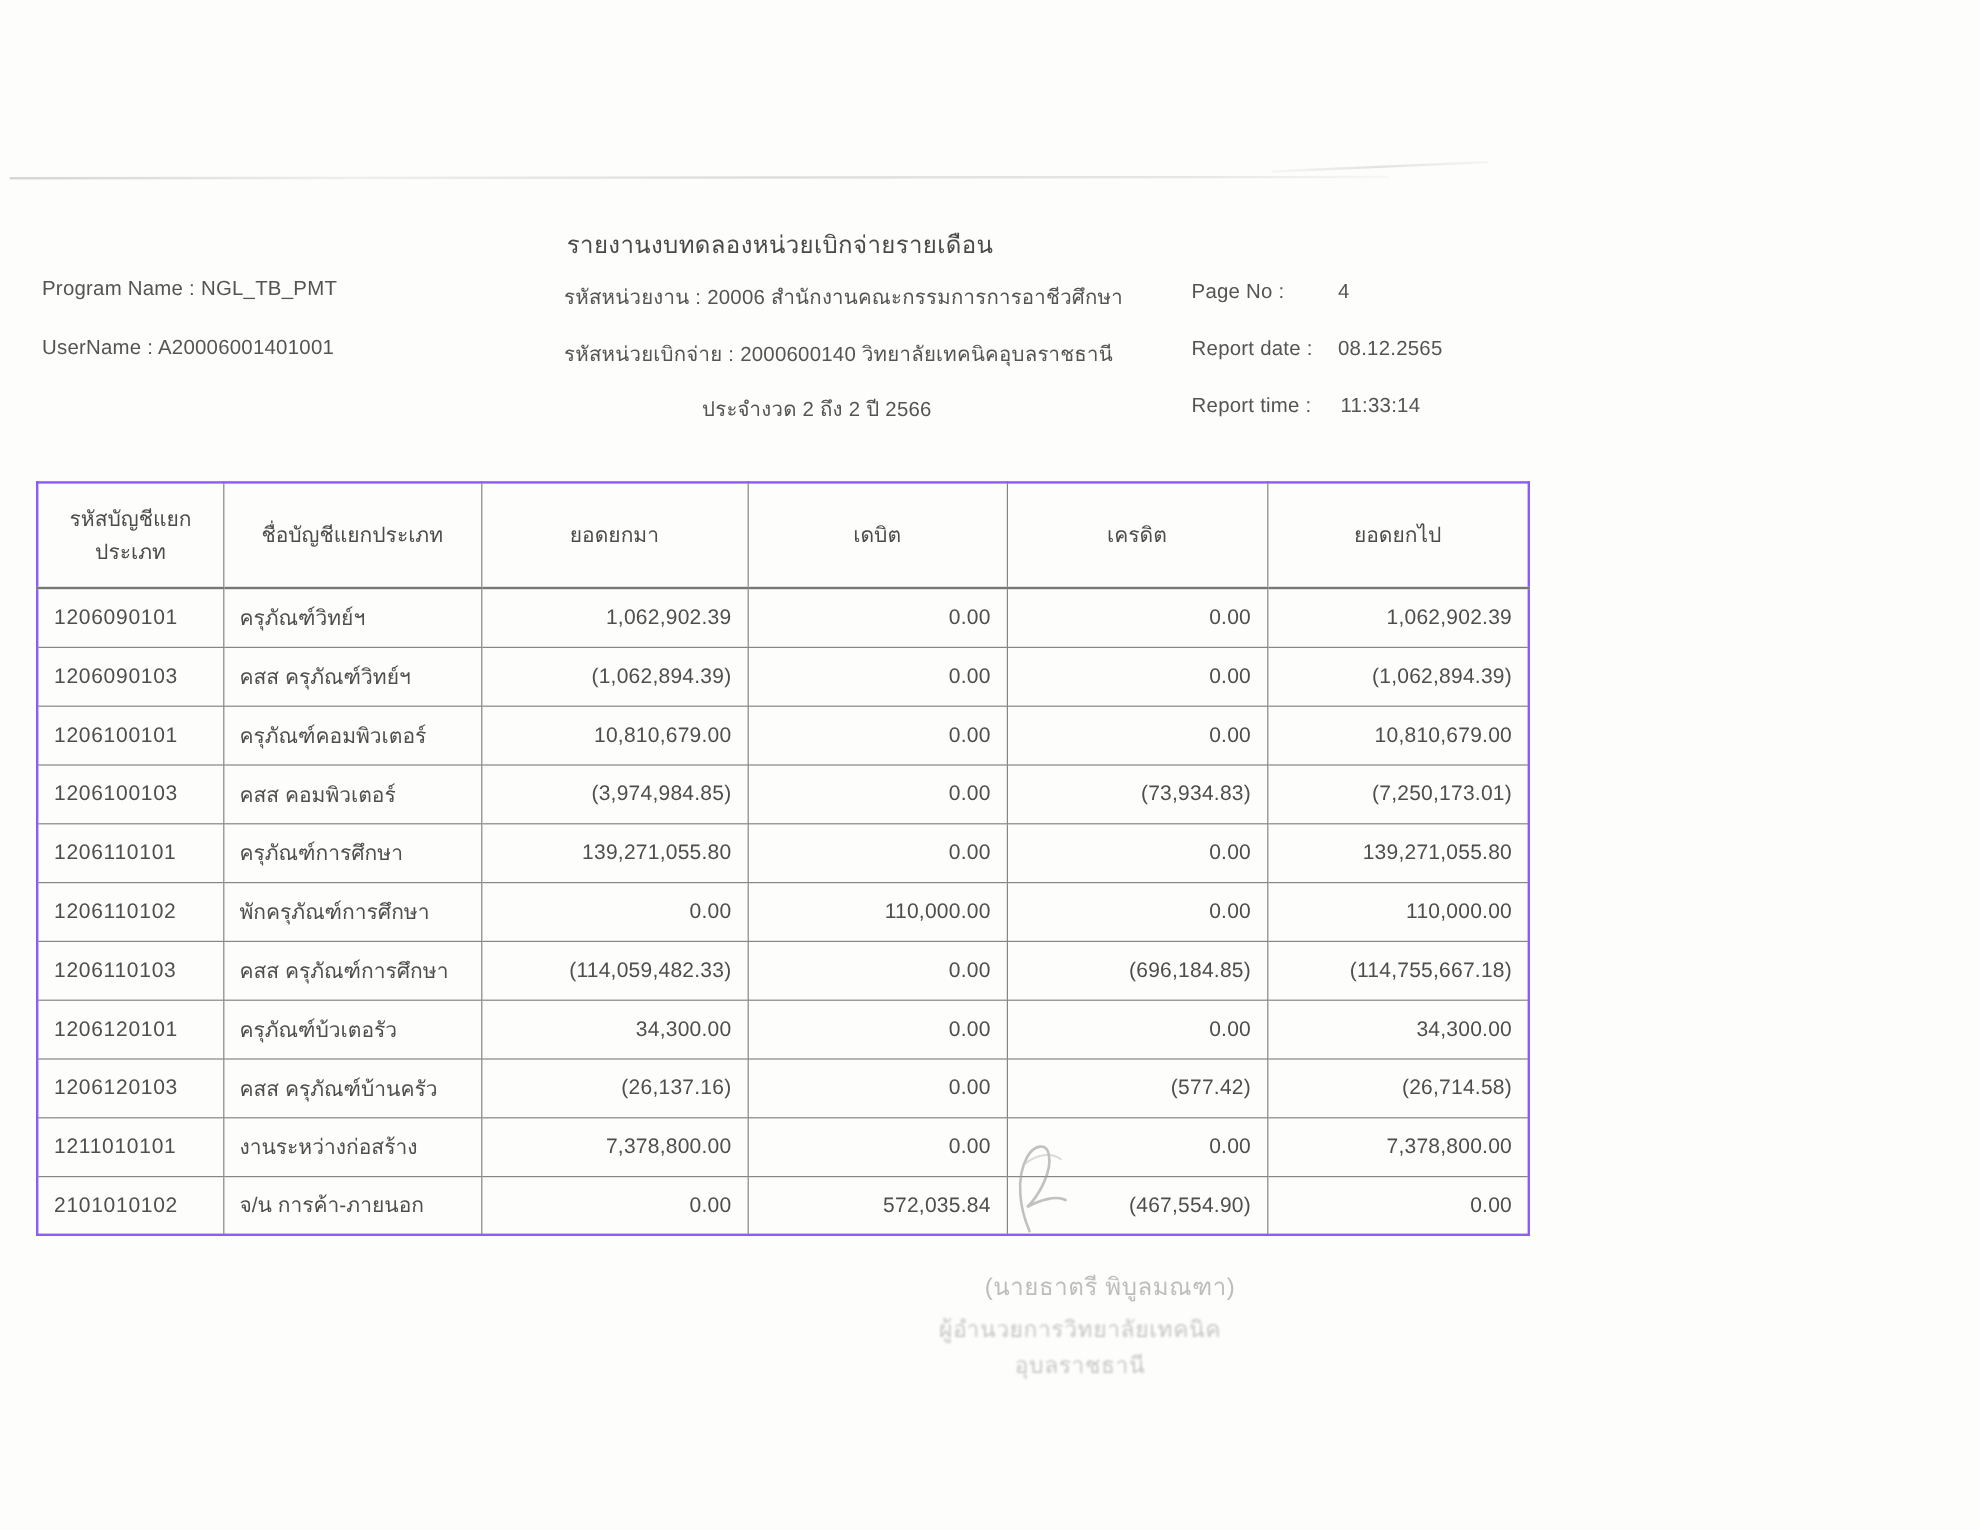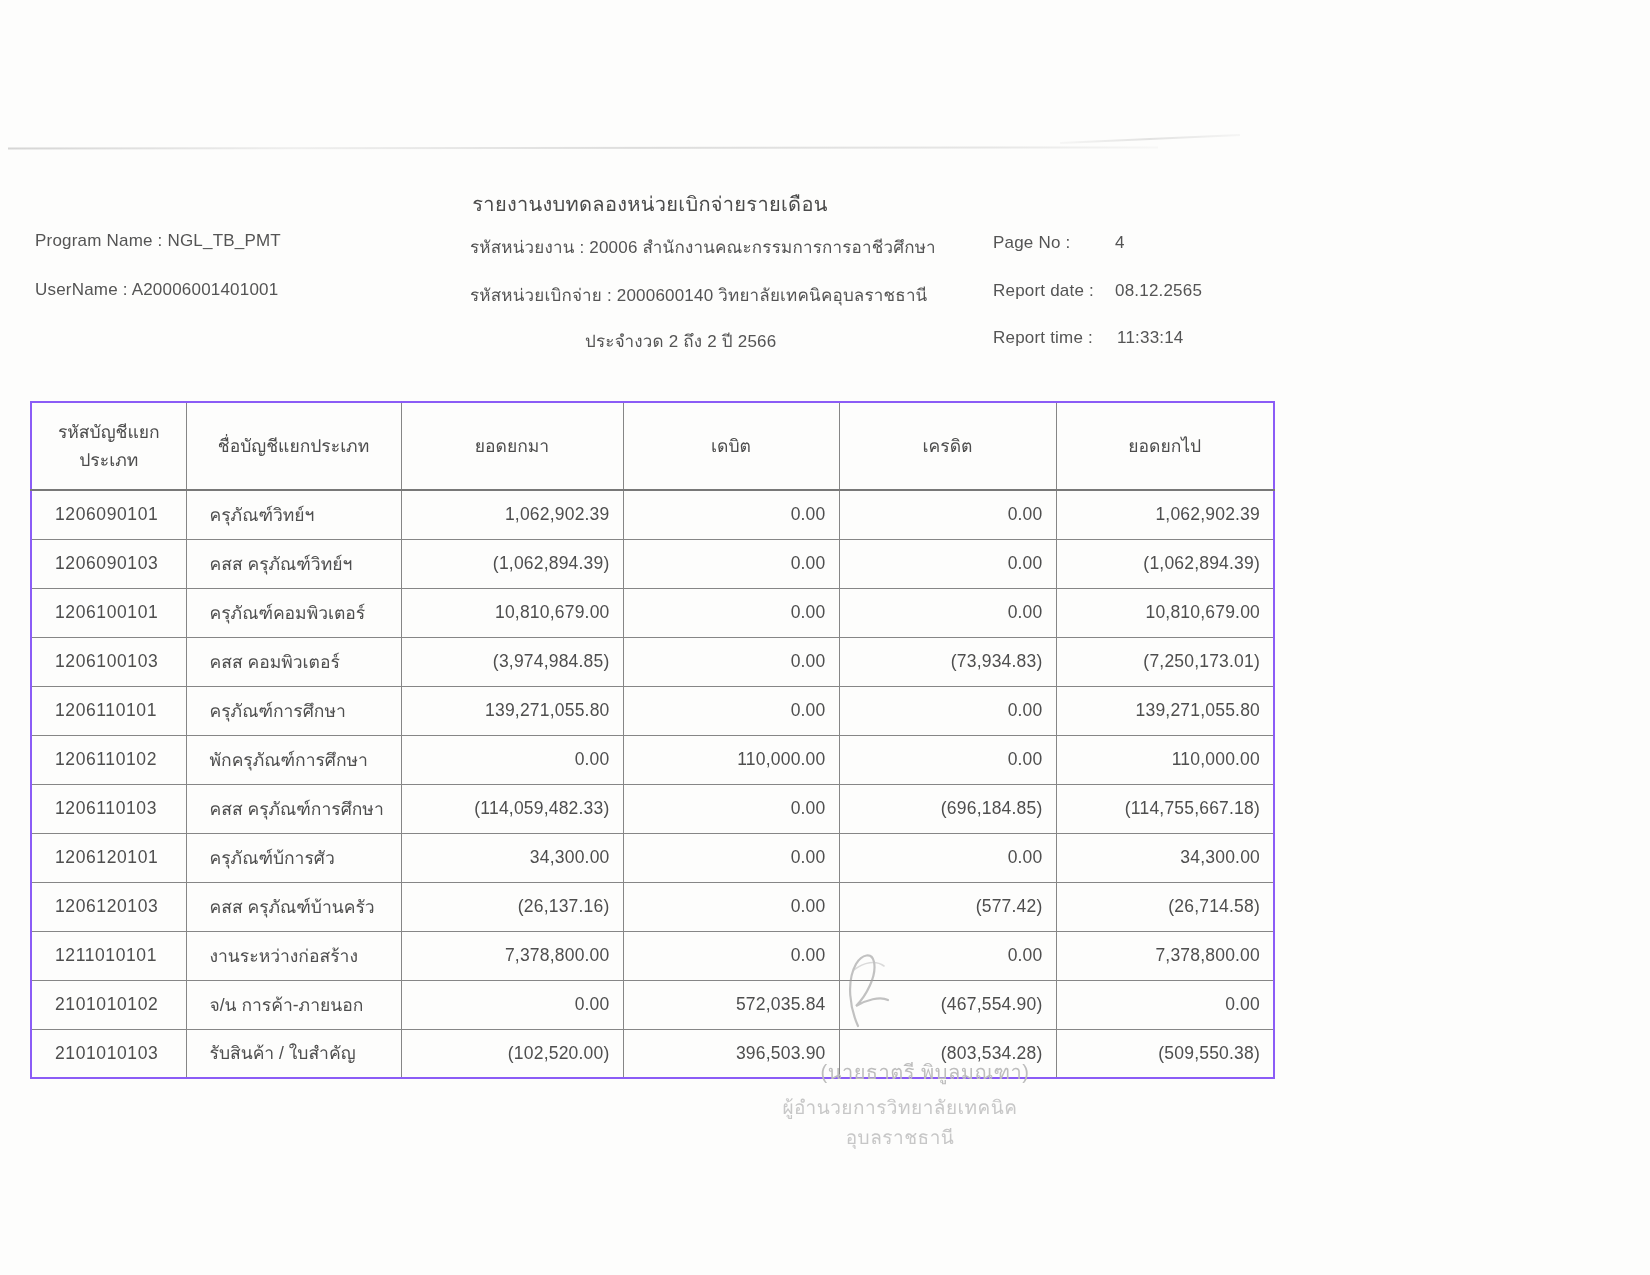--- a/index.html
+++ b/index.html
@@ -37,21 +37,21 @@
   table.report th, table.report td {
     border:1px solid #868686; overflow:hidden;
   }
   table.report { border:2px solid #8b5cf6; }
   table.report th {
     height:88px; font-weight:normal; text-align:center;
     vertical-align:middle; color:#4c4c4c;
     border-bottom:2px solid #787878;
   }
   table.report td { height:49px; vertical-align:middle; }
-  td.txt { text-align:left; padding-left:23px; }
+  td.txt { text-align:left; padding-left:13px; }
   td.code { letter-spacing:.6px; }
   td.num { text-align:right; padding-right:13px; letter-spacing:.2px; }
   .sig-squiggle { position:absolute; top:948px; left:836px; opacity:.7; }
   .stamp {
     position:absolute; text-align:center; color:#bdbdbd;
     filter:blur(.5px); letter-spacing:.5px;
   }
   .stamp-name { top:1056px; left:775px; width:300px; font-size:20px; }
   .stamp-title { top:1092px; left:740px; width:320px; font-size:19px; color:#c7c7c7; filter:blur(.7px); }
 </style>
@@ -151,21 +151,21 @@
           <tr>
             <td class="txt code">1206110103</td>
             <td class="txt">คสส ครุภัณฑ์การศึกษา</td>
             <td class="num">(114,059,482.33)</td>
             <td class="num">0.00</td>
             <td class="num">(696,184.85)</td>
             <td class="num">(114,755,667.18)</td>
           </tr>
           <tr>
             <td class="txt code">1206120101</td>
-            <td class="txt">ครุภัณฑ์บ้การศัว</td>
+            <td class="txt">ครุภัณฑ์บ้วเตอรัว</td>
             <td class="num">34,300.00</td>
             <td class="num">0.00</td>
             <td class="num">0.00</td>
             <td class="num">34,300.00</td>
           </tr>
           <tr>
             <td class="txt code">1206120103</td>
             <td class="txt">คสส ครุภัณฑ์บ้านครัว</td>
             <td class="num">(26,137.16)</td>
             <td class="num">0.00</td>
@@ -180,28 +180,20 @@
             <td class="num">0.00</td>
             <td class="num">7,378,800.00</td>
           </tr>
           <tr>
             <td class="txt code">2101010102</td>
             <td class="txt">จ/น การค้า-ภายนอก</td>
             <td class="num">0.00</td>
             <td class="num">572,035.84</td>
             <td class="num">(467,554.90)</td>
             <td class="num">0.00</td>
-          </tr>
-          <tr>
-            <td class="txt code">2101010103</td>
-            <td class="txt">รับสินค้า / ใบสำคัญ</td>
-            <td class="num">(102,520.00)</td>
-            <td class="num">396,503.90</td>
-            <td class="num">(803,534.28)</td>
-            <td class="num">(509,550.38)</td>
           </tr>
         </tbody>
     </table>
   </div>
 
   <svg class="sig-squiggle" width="70" height="90" viewBox="0 0 70 90">
     <path d="M22,78 C14,60 10,34 20,16 C26,6 36,4 38,14 C41,28 30,48 20,58 C30,52 44,48 52,52" fill="none" stroke="#9a9a9a" stroke-width="2.2" stroke-linecap="round" opacity="0.85"></path>
     <path d="M18,22 C28,14 40,12 48,18" fill="none" stroke="#ababab" stroke-width="1.6" stroke-linecap="round" opacity="0.6"></path>
   </svg>
 

